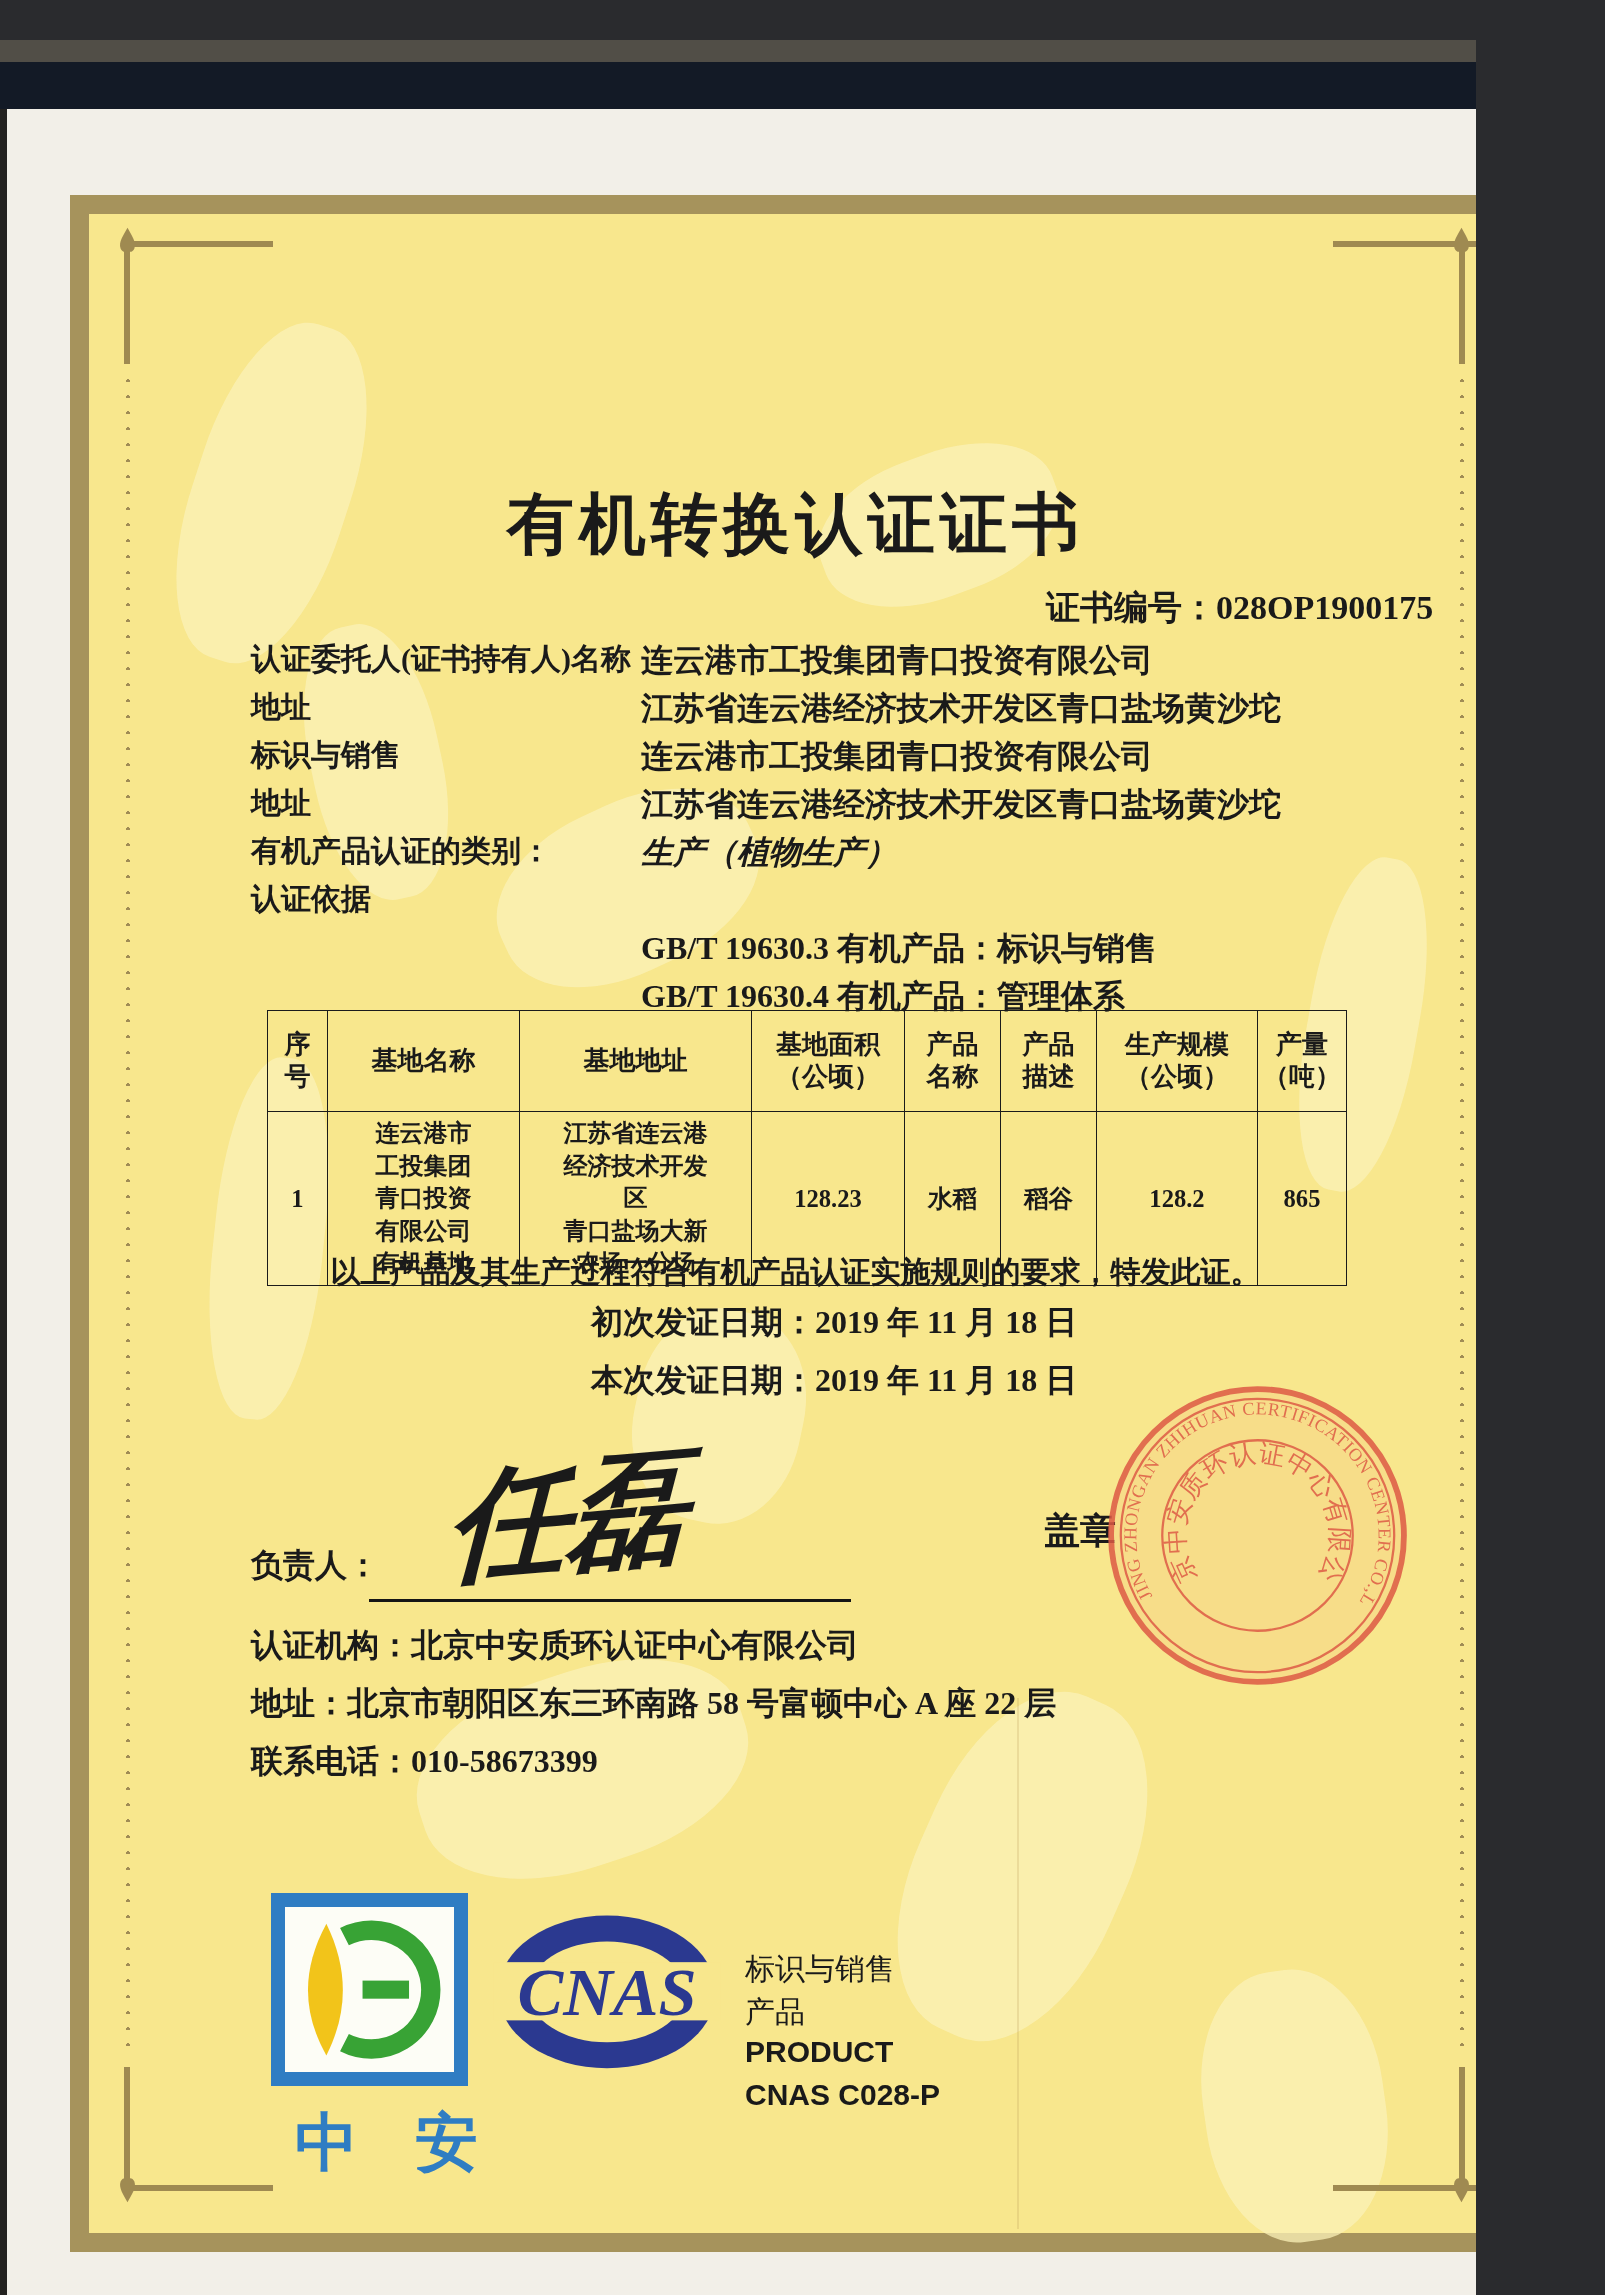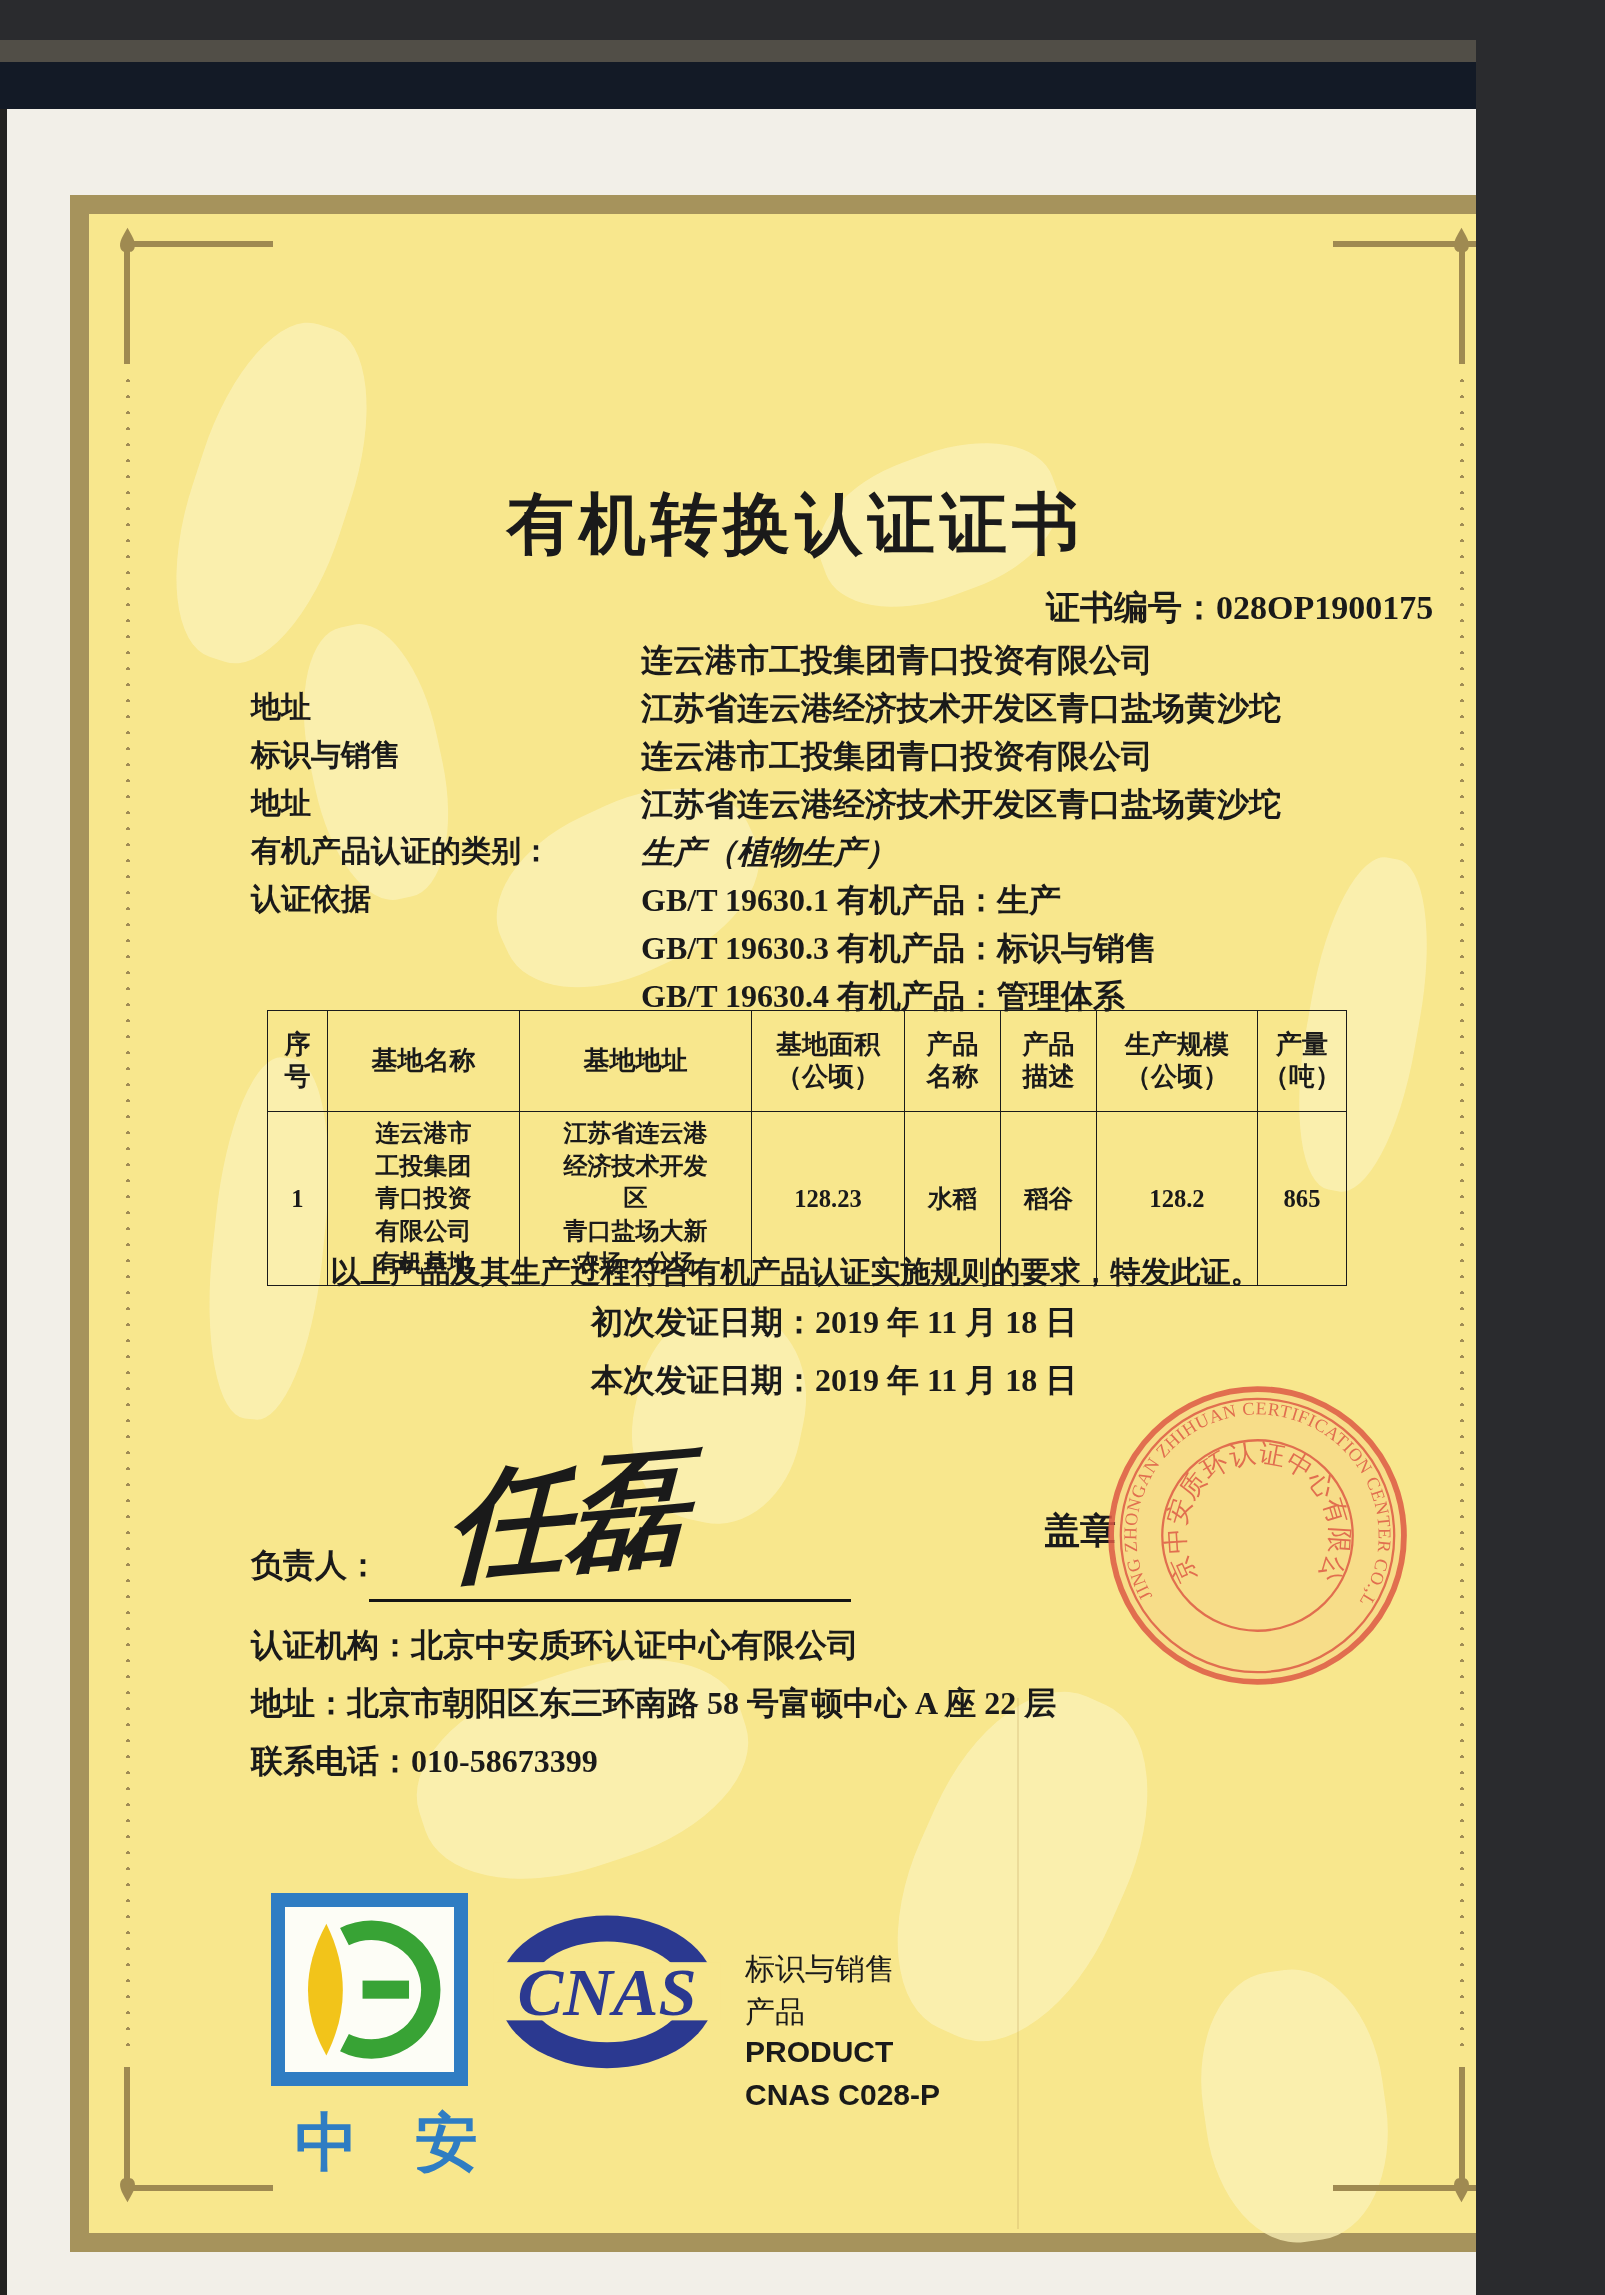--- a/index.html
+++ b/index.html
@@ -118,41 +118,41 @@
   <div class="abs cd cd-v" style="left:1459px;top:2027px;"></div>
 
   <div class="abs dotcol" style="left:122px;top:333px;"></div>
   <div class="abs dotcol" style="left:1456px;top:333px;"></div>
 
   <div class="abs title">有机转换认证证书</div>
   <div class="abs certno"><span>证书编号：</span><span>028OP1900175</span></div>
 
   <div class="abs inforows">
       <div class="irow">
+        <span class="ilab">认证委托人(证书持有人)名称</span>
         <span class="ival">连云港市工投集团青口投资有限公司</span>
       </div>
       <div class="irow">
         <span class="ilab">地址</span>
         <span class="ival">江苏省连云港经济技术开发区青口盐场黄沙坨</span>
       </div>
       <div class="irow">
         <span class="ilab">标识与销售</span>
         <span class="ival">连云港市工投集团青口投资有限公司</span>
       </div>
       <div class="irow">
         <span class="ilab">地址</span>
         <span class="ival">江苏省连云港经济技术开发区青口盐场黄沙坨</span>
       </div>
       <div class="irow">
         <span class="ilab">有机产品认证的类别：</span>
         <span class="ival italic">生产（植物生产）</span>
       </div>
       <div class="irow">
         <span class="ilab">认证依据</span>
-        <span class="ival">GB/T 19630.1 有机产品：生产</span>
       </div>
       <div class="irow">
         <span class="ilab"></span>
         <span class="ival">GB/T 19630.3 有机产品：标识与销售</span>
       </div>
       <div class="irow">
         <span class="ilab"></span>
         <span class="ival">GB/T 19630.4 有机产品：管理体系</span>
       </div>
     </div>

